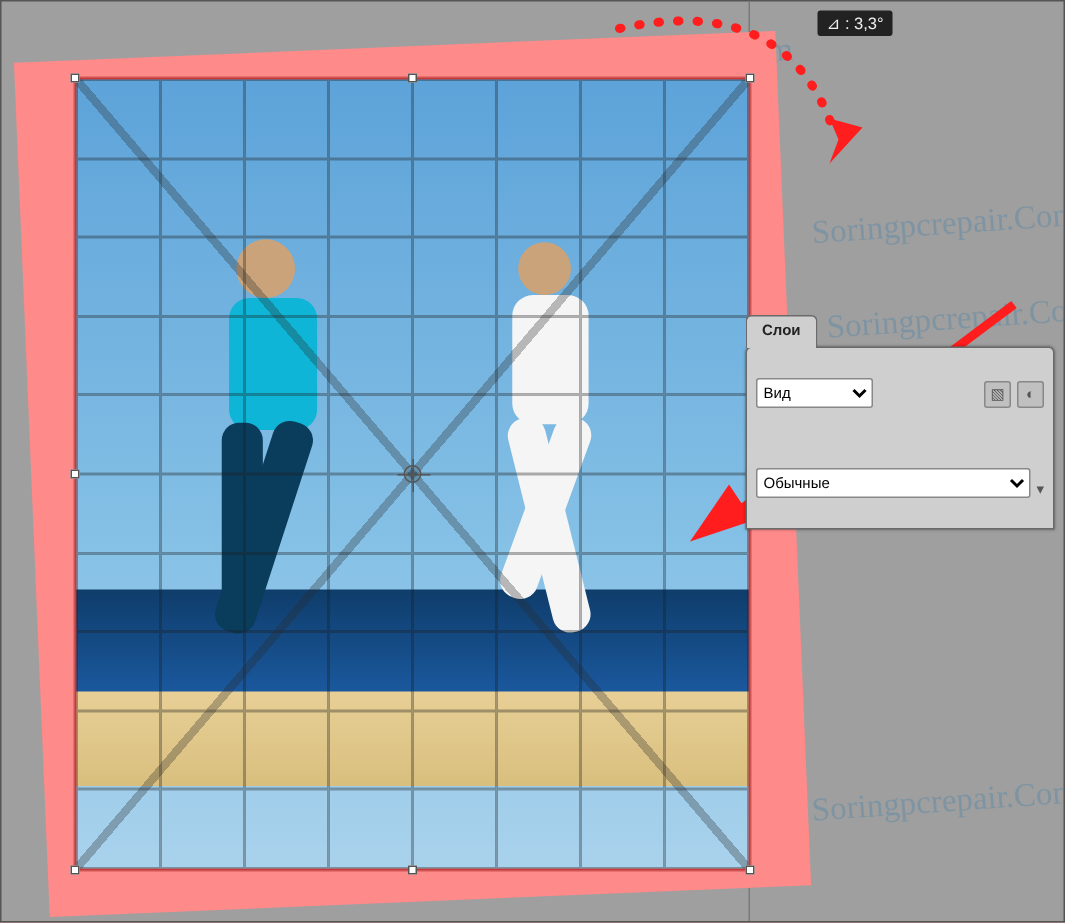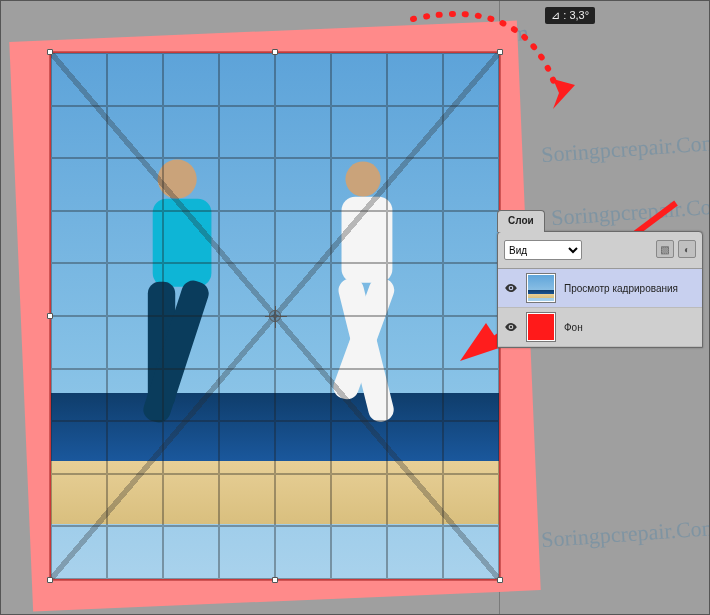--- a/index.html
+++ b/index.html
@@ -118,21 +118,21 @@
   }
   .panel .tab {
     position: absolute;
     top:-22px; left:-1px;
     height:22px; padding:4px 10px 0;
     background:#cfcfcf;
     border:1px solid #6a6a6a; border-bottom:none;
     border-radius:4px 4px 0 0;
     font-weight:600;
   }
-  .panel .row { display:flex; align-items:flex-start; gap:4px; padding:8px 6px; }
+  .panel .row { display:flex; align-items:flex-end; gap:4px; padding:20px 6px; }
   .panel select {
     height:20px; font-size:10px;
     border:1px solid #888; background:#fff;
     border-radius:2px;
   }
   .panel .sel-kind { width:78px; }
   .panel .sel-blend { flex:1; }
   .panel .icon-btn {
     width:18px; height:18px;
     background:#c0c0c0;
@@ -329,37 +329,21 @@
 
   <div class="row">
     <select class="sel-kind">
       <option>Вид</option>
     </select>
     <span style="flex:1"></span>
     <span class="icon-btn">▧</span>
     <span class="icon-btn">◐</span>
   </div>
 
-
-
-  <div class="layer-list">
-    <div class="layer active">
-      <span class="eye">
-        <svg viewBox="0 0 24 24">
-            <path fill="#333" d="M12 5C6 5 2 12 2 12s4 7 10 7 10-7 10-7-4-7-10-7zm0 11a4 4 0 110-8 4 4 0 010 8z"></path>
-            <circle cx="12" cy="12" r="2" fill="#333"></circle>
-          </svg>
-      </span>
-      <span class="thumb photo-th"></span>
-      <span class="name">Просмотр кадрирования</span>
-    </div>
-    <div class="layer">
-      <span class="eye">
-        <svg viewBox="0 0 24 24">
-            <path fill="#333" d="M12 5C6 5 2 12 2 12s4 7 10 7 10-7 10-7-4-7-10-7zm0 11a4 4 0 110-8 4 4 0 010 8z"></path>
-            <circle cx="12" cy="12" r="2" fill="#333"></circle>
-          </svg>
-      </span>
-      <span class="thumb fill"></span>
-      <span class="name">Фон</span>
-    </div>
+  <div class="row">
+    <select class="sel-blend">
+      <option>Обычные</option>
+    </select>
+    <span style="color:#555">▾</span>
   </div>
+
+
 </div>
 
 </body></html>

